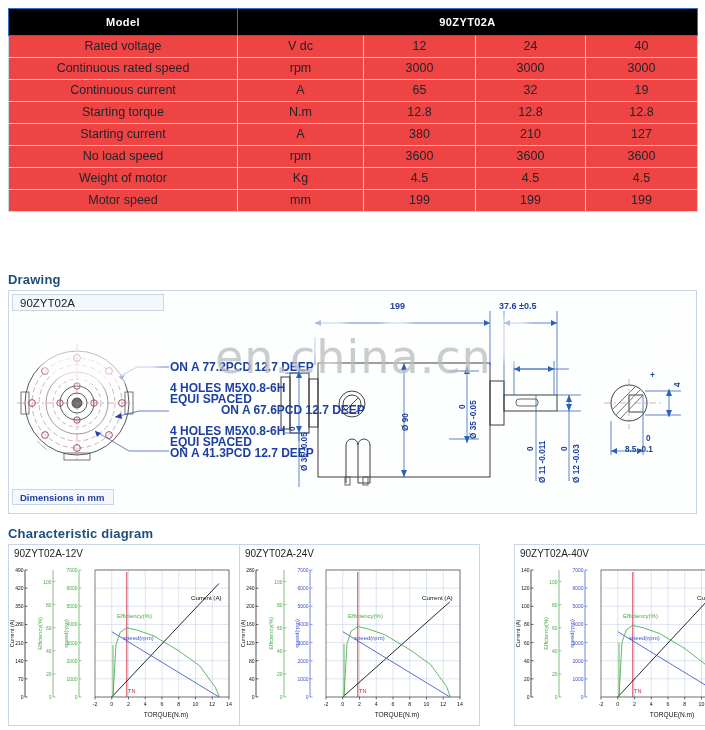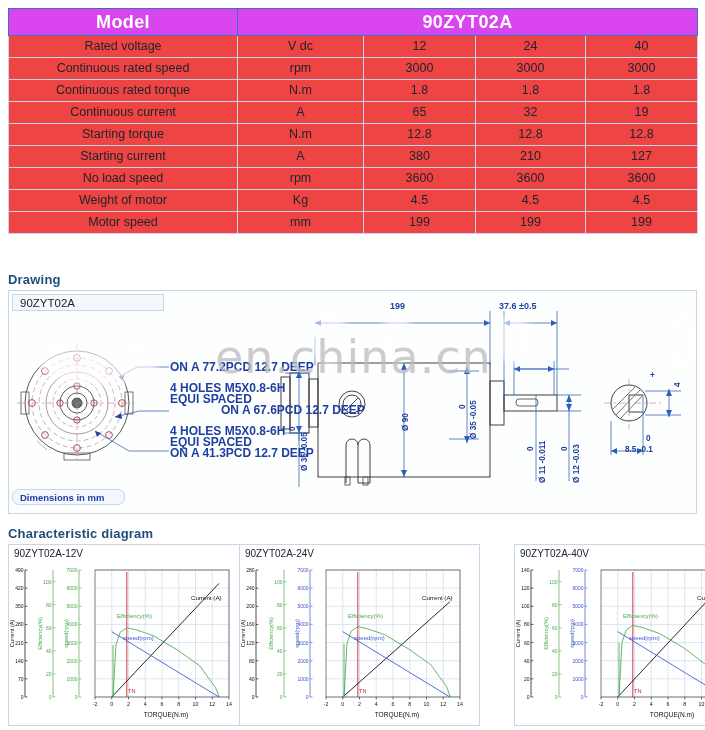--- a/index.html
+++ b/index.html
@@ -16,22 +16,22 @@
   table.spec col.c2{width:112px;}
   table.spec col.c3{width:110px;}
   table.spec col.c4{width:112px;}
   table.spec th,table.spec td{
     border:1px solid #c9d6e8;
     text-align:center;vertical-align:middle;
     font-size:12.5px;height:21px;line-height:21px;
     background:#ef4444;color:#20242b;padding:0;
   }
   table.spec thead th{
-    background:#d946ef;color:#ffffff;
-    font-weight:bold;font-size:18px;height:26px;line-height:26px;
+    background:#000000;color:#ffffff;
+    font-weight:bold;font-size:11px;height:26px;line-height:26px;
     border:1px solid #3572c0;
     letter-spacing:.4px;
   }
   
   .sec-title{
     position:absolute;font-size:13px;font-weight:bold;color:#1f4e79;
     letter-spacing:.2px;
   }
   
   .draw-panel{
@@ -109,27 +109,20 @@
           <td>40</td>
         </tr>
         <tr>
           <td>Continuous rated speed</td>
           <td>rpm</td>
           <td>3000</td>
           <td>3000</td>
           <td>3000</td>
         </tr>
         <tr>
-          <td>Continuous rated torque</td>
-          <td>N.m</td>
-          <td>1.8</td>
-          <td>1.8</td>
-          <td>1.8</td>
-        </tr>
-        <tr>
           <td>Continuous current</td>
           <td>A</td>
           <td>65</td>
           <td>32</td>
           <td>19</td>
         </tr>
         <tr>
           <td>Starting torque</td>
           <td>N.m</td>
           <td>12.8</td>
@@ -167,21 +160,21 @@
       </tbody>
   </table>
 </div>
 
 <div class="sec-title" style="left:8px;top:272px;">Drawing</div>
 
 <div class="draw-panel">
 
   <div class="tag-box" style="left:3px;top:3px;width:152px;height:17px;">90ZYT02A</div>
 
-  <div class="tag-box" style="left:3px;top:198px;width:113px;height:16px;font-weight:bold;color:#1f3fa0;font-size:9.5px;border-radius:7px;">Dimensions in mm</div>
+  <div class="tag-box" style="left:3px;top:198px;width:102px;height:16px;font-weight:bold;color:#1f3fa0;font-size:9.5px;">Dimensions in mm</div>
 
   <svg class="svg-abs" width="687" height="222" viewBox="0 0 687 222">
     <g stroke="#2b2b2b" fill="none" stroke-width="0.8">
 
       <circle cx="68" cy="112" r="52"></circle>
       <circle cx="68" cy="112" r="31" stroke="#a07a86"></circle>
       <circle cx="68" cy="112" r="17"></circle>
       <circle cx="68" cy="112" r="10" stroke="#333"></circle>
       <circle cx="68" cy="112" r="5" fill="#6d6d6d" stroke="#333"></circle>
 

